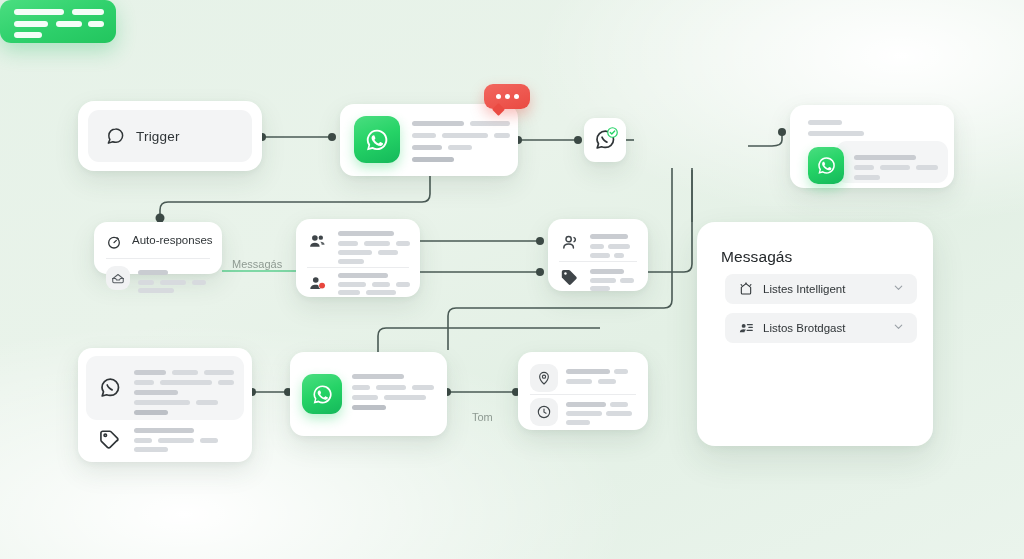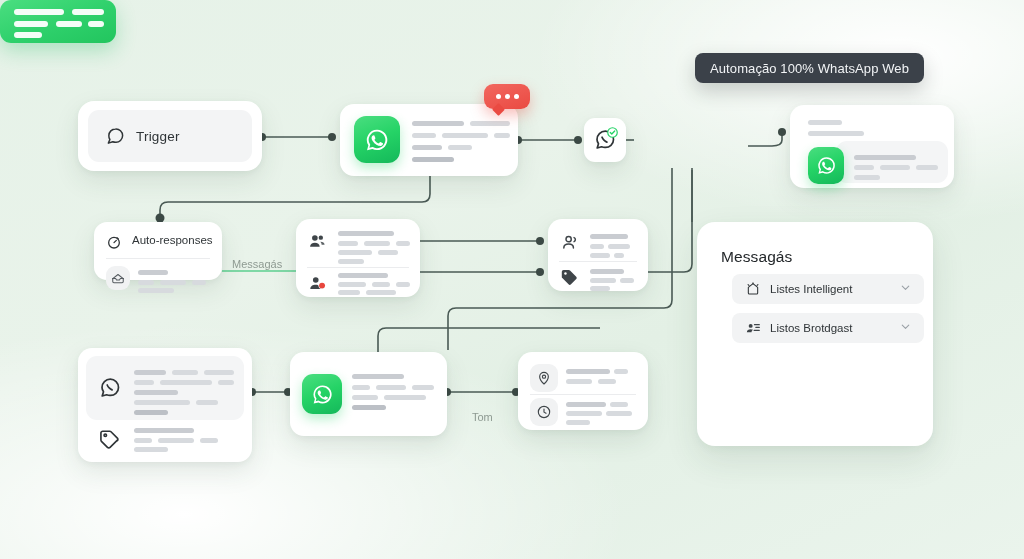--- a/index.html
+++ b/index.html
@@ -54,36 +54,36 @@
   #n-badge-red:after{content:"";position:absolute;left:10px;bottom:-5px;width:9px;height:9px;
     background:#ea4a42;transform:rotate(45deg);border-radius:1px;}
 
   #n-small-wa{left:584px;top:118px;width:42px;height:44px;border-radius:11px;}
   #n-green{left:632px;top:125px;width:116px;height:43px;border-radius:11px;
     background:linear-gradient(160deg,#4ade80 0%,#2ed06b 55%,#22c55e 100%);
     box-shadow:0 8px 20px rgba(37,190,100,.30);}
   #n-topright{left:790px;top:105px;width:164px;height:83px;}
   #n-topright .inner{left:46px;top:36px;width:112px;height:42px;}
 
-  #n-auto{left:94px;top:222px;width:128px;height:58px;border-radius:13px;}
+  #n-auto{left:94px;top:222px;width:128px;height:52px;border-radius:13px;}
   .auto-title{position:absolute;left:38px;top:12px;font-size:11.5px;color:#2f3437;white-space:nowrap;}
   .divider{position:absolute;height:1px;background:#ebecee;}
 
   #n-groups{left:296px;top:219px;width:124px;height:78px;}
   #n-people{left:548px;top:219px;width:100px;height:72px;}
   #n-bl{left:78px;top:348px;width:174px;height:114px;}
   #n-bl .inner{left:8px;top:8px;width:158px;height:64px;background:#f4f5f6;}
   #n-wa-bot{left:290px;top:352px;width:157px;height:84px;}
   #n-br{left:518px;top:352px;width:130px;height:78px;}
 
   
   #n-panel{left:697px;top:222px;width:236px;height:224px;border-radius:18px;
     box-shadow:0 14px 34px rgba(40,70,50,.11), 0 3px 8px rgba(40,70,50,.05);}
   .panel-title{position:absolute;left:24px;top:26px;font-size:15.5px;color:#24282b;letter-spacing:.1px;}
-  .panel-row{position:absolute;left:35px;width:192px;height:30px;border-radius:8px;background:#f2f3f4;}
+  .panel-row{position:absolute;left:28px;width:192px;height:30px;border-radius:8px;background:#f2f3f4;}
   .panel-row .lbl{position:absolute;left:38px;top:50%;transform:translateY(-50%);
     font-size:11.5px;color:#2f3437;white-space:nowrap;}
   .panel-row .chev{position:absolute;right:12px;top:50%;transform:translateY(-50%);}
 
   
   #tooltip{position:absolute;left:695px;top:53px;height:30px;border-radius:8px;
     background:#3b4149;display:flex;align-items:center;padding:0 15px;
     box-shadow:0 8px 20px rgba(30,40,35,.22);}
   #tooltip span{color:#f2f4f6;font-size:13px;white-space:nowrap;letter-spacing:.1px;}
 
@@ -129,23 +129,20 @@
       <circle cx="540" cy="272" r="4"></circle>
       <circle cx="252" cy="392" r="4"></circle>
       <circle cx="288" cy="392" r="4"></circle>
       <circle cx="447" cy="392" r="4"></circle>
       <circle cx="516" cy="392" r="4"></circle>
     </g>
 
     <path d="M222,271 L296,271" stroke="#7fd8a6" stroke-width="1.8" fill="none"></path>
   </svg>
 
-  <div id="tooltip">
-    <span>Automação 100% WhatsApp Web</span>
-  </div>
 
   <div class="node" id="n-trigger">
     <div class="inner"></div>
     <div class="ico" style="left:28px;top:50%;transform:translateY(-50%);">
       <svg width="19" height="19" viewBox="0 0 24 24" fill="none" stroke="#2f3437" stroke-width="1.9" stroke-linecap="round" stroke-linejoin="round">
         <path d="M21 11.5a8.4 8.4 0 0 1-9 8.4 9.5 9.5 0 0 1-3.5-.7L3 21l1.9-4.6A8.3 8.3 0 0 1 3.6 11.5 8.4 8.4 0 0 1 12 3.1a8.4 8.4 0 0 1 9 8.4z"></path>
       </svg>
     </div>
     <div class="trigger-label">Trigger</div>
   </div>

